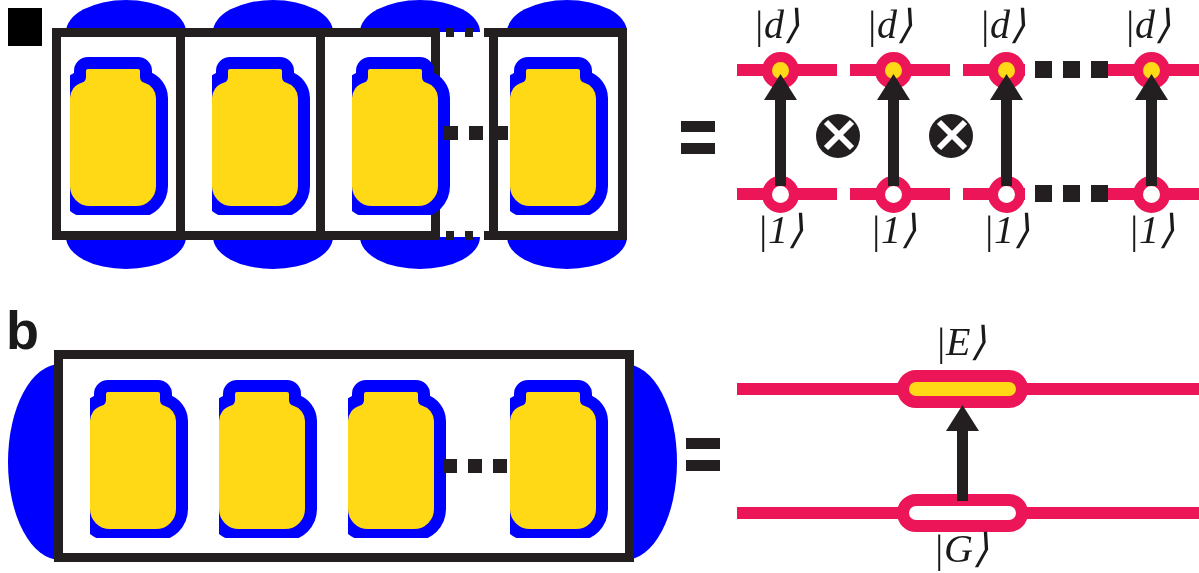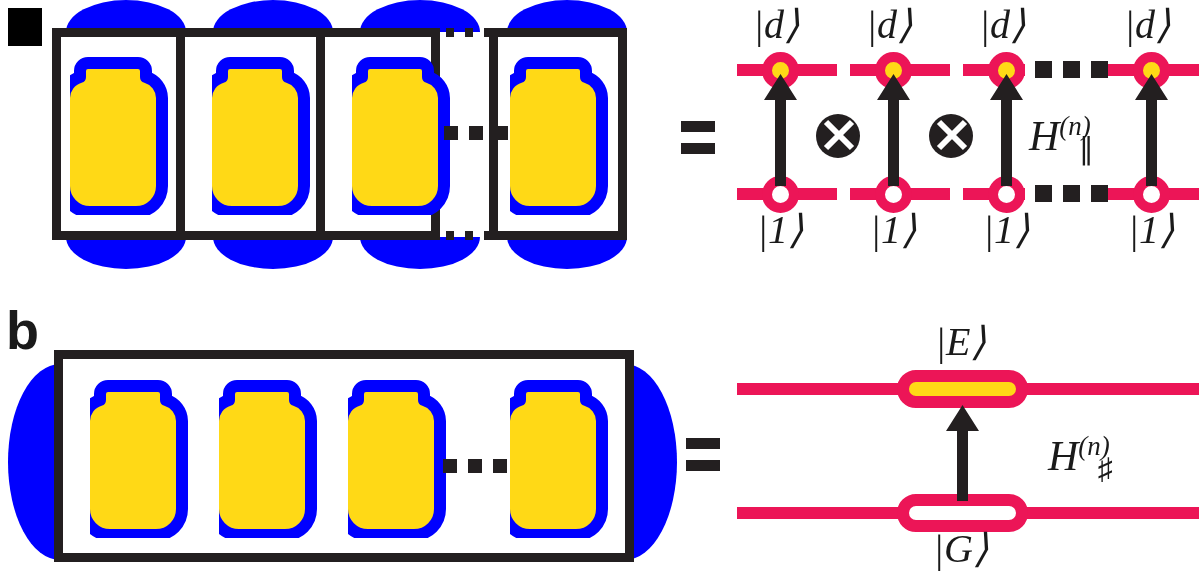--- a/index.html
+++ b/index.html
@@ -303,23 +303,20 @@
   <div class="ket" style="left:753px; top:5px;">|d⟩</div>
   <div class="ket" style="left:866px; top:5px;">|d⟩</div>
   <div class="ket" style="left:979px; top:5px;">|d⟩</div>
   <div class="ket" style="left:1124px; top:5px;">|d⟩</div>
 
   <div class="ket" style="left:757px; top:210px;">|1⟩</div>
   <div class="ket" style="left:870px; top:210px;">|1⟩</div>
   <div class="ket" style="left:983px; top:210px;">|1⟩</div>
   <div class="ket" style="left:1128px; top:210px;">|1⟩</div>
 
-  <div class="hamil" style="left:1029px; top:105px;">
-    <span>H</span><span class="sup">(n)</span><span class="sub">∥</span>
-  </div>
 
   <div class="panel-label" style="left:6px; top:303px;">b</div>
 
   <div class="lobe lobe-left" style="left:8px; top:364px; width:52px; height:196px;"></div>
   <div class="lobe lobe-right" style="left:625px; top:364px; width:52px; height:196px;"></div>
 
   <div class="lattice-box" style="left:54px; top:350px; width:580px; height:212px;"></div>
 
   <div class="atom" style="left:90px; top:380px;">
     <svg width="98" height="158" viewBox="0 0 98 158">
@@ -363,17 +360,14 @@
 
   <div class="arrow" style="left:946px; top:405px;">
     <svg width="33" height="96" viewBox="0 0 33 96">
       <path d="M16.5 0 L33 26 L22 26 L22 96 L11 96 L11 26 L0 26 Z" fill="#231f20"></path>
     </svg>
   </div>
 
   <div class="ket" style="left:935px; top:322px;">|E⟩</div>
   <div class="ket" style="left:933px; top:529px;">|G⟩</div>
 
-  <div class="hamil" style="left:1048px; top:425px;">
-    <span>H</span><span class="sup">(n)</span><span class="sub">♯</span>
-  </div>
 
 </div>
 
 </body></html>

